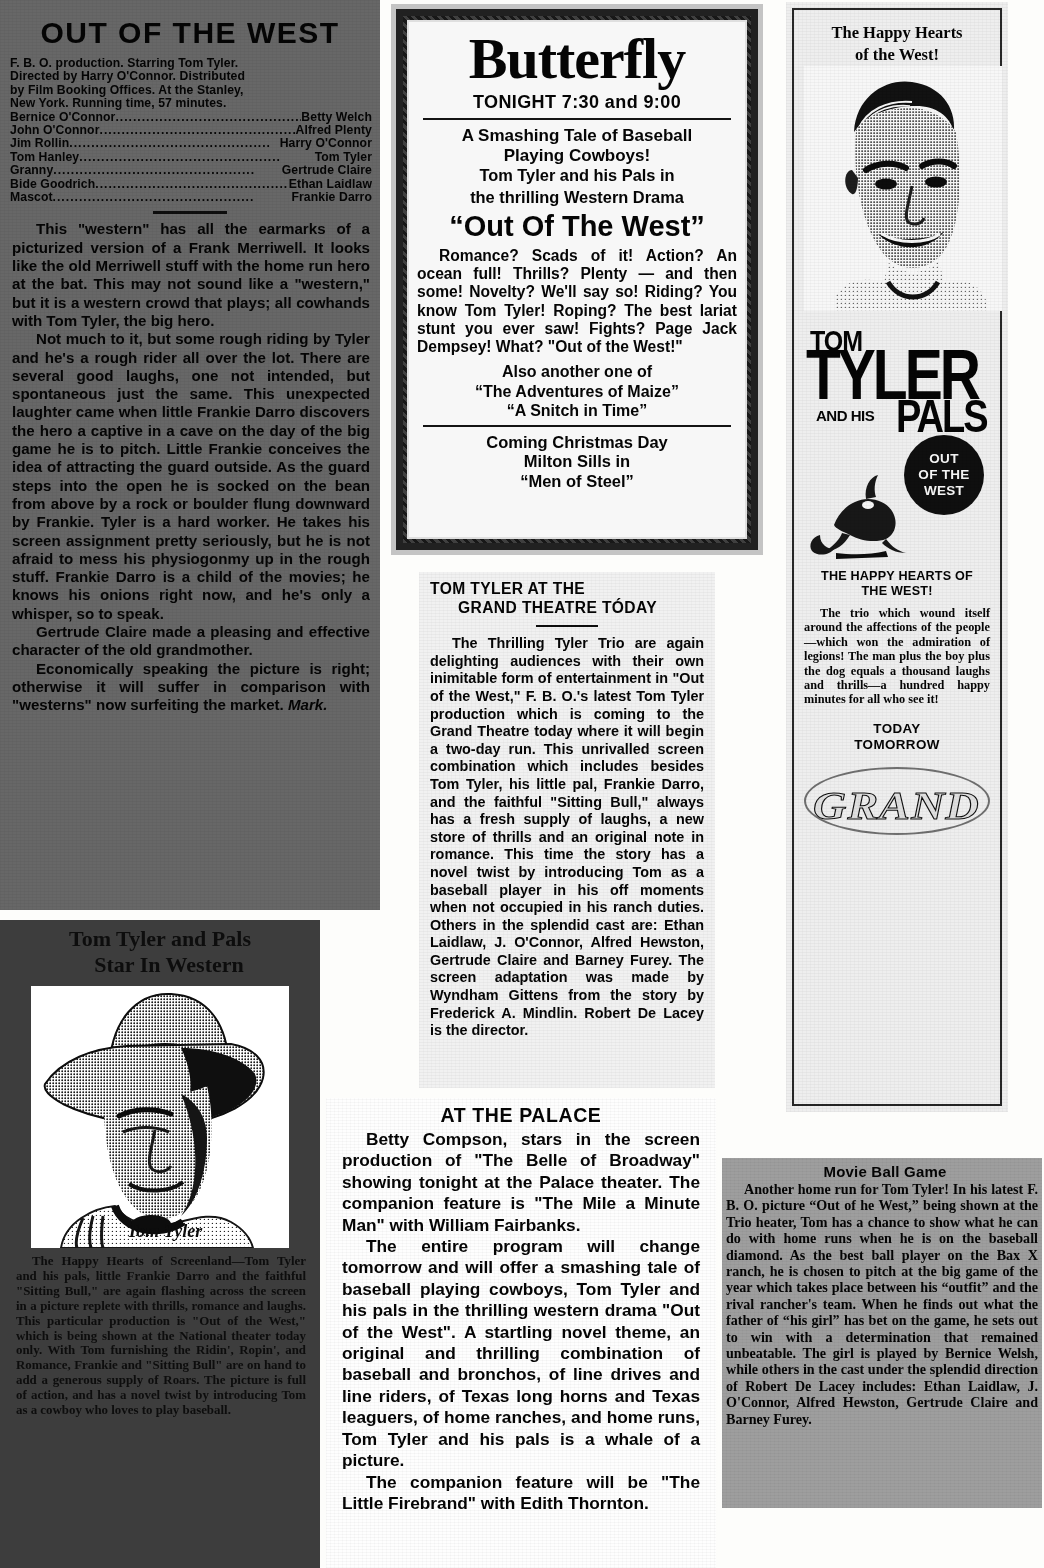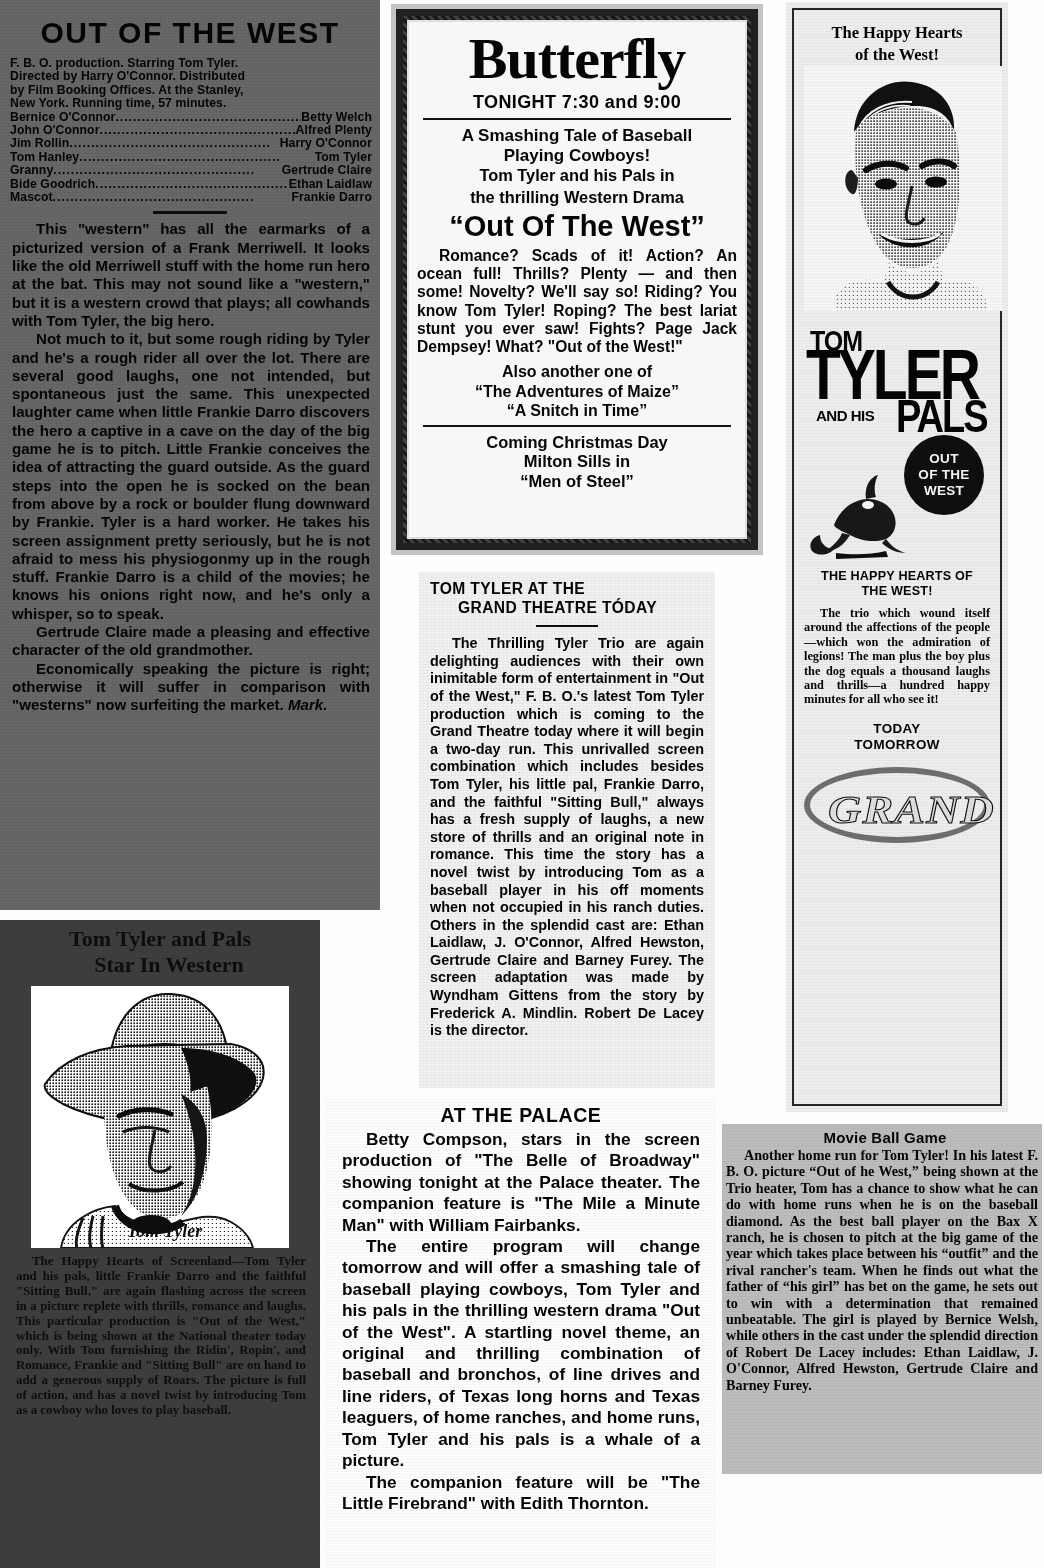--- a/index.html
+++ b/index.html
@@ -183,22 +183,22 @@
     font-size:13.4px;line-height:16px;margin-top:14px;letter-spacing:.4px;
   }
   .grand-word{
     font-family:"Liberation Serif", serif;font-weight:bold;font-style:italic;
     font-size:40px;letter-spacing:1px;margin-top:10px;
     -webkit-text-stroke:1px #1c1a16;color:#d8d5cc;
     transform:scaleX(1.15);
   }
   .grand-oval{
     position:relative;margin-top:14px;height:64px;
-    border:6px solid #ec4899;border-radius:50%/50%;
-    display:flex;align-items:center;justify-content:flex-end;
+    border:2px solid #ec4899;border-radius:50%/50%;
+    display:flex;align-items:center;justify-content:center;
   }
 
   
   #panel-pals{left:0;top:920px;width:320px;height:648px;background:#fcfbf8;}
   .pals-head{
     font-family:"Liberation Serif", serif;font-weight:bold;
     font-size:22px;line-height:26px;text-align:center;margin-top:6px;
   }
   .pals-head .l2{padding-left:18px;}
   .portrait{position:relative;width:258px;height:262px;margin:8px auto 0 auto;}
@@ -218,21 +218,21 @@
   .palace-head{
     font-family:"Liberation Sans", sans-serif;font-weight:bold;
     font-size:19.5px;text-align:center;letter-spacing:.6px;margin-bottom:2px;
   }
   .palace-body{
     font-family:"Liberation Sans", sans-serif;font-weight:bold;
     font-size:17.3px;line-height:21.4px;text-align:justify;text-indent:24px;
   }
 
   
-  #panel-ballgame{left:722px;top:1124px;width:320px;height:350px;background:#fca5a5;padding:5px 4px 5px 10px;box-sizing:border-box;}
+  #panel-ballgame{left:722px;top:1158px;width:320px;height:350px;background:#22c55e;padding:5px 4px 5px 10px;box-sizing:border-box;}
   .bg-head{
     font-family:"Liberation Sans", sans-serif;font-weight:bold;
     font-size:15px;text-align:center;letter-spacing:.2px;margin-bottom:1px;
   }
   .bg-body{
     font-family:"Liberation Serif", serif;font-weight:bold;
     font-size:14.1px;line-height:16.4px;text-align:justify;text-indent:18px;
     margin-left:-6px;
   }
 

